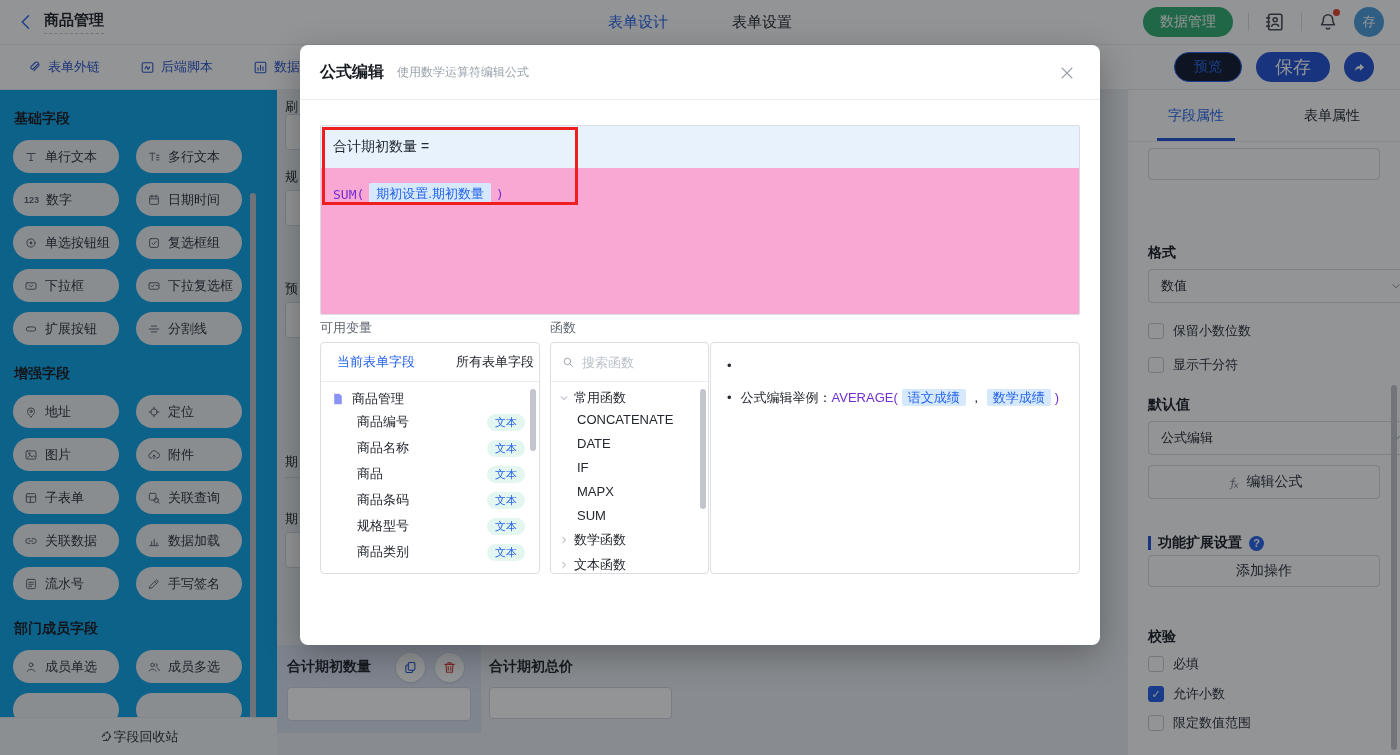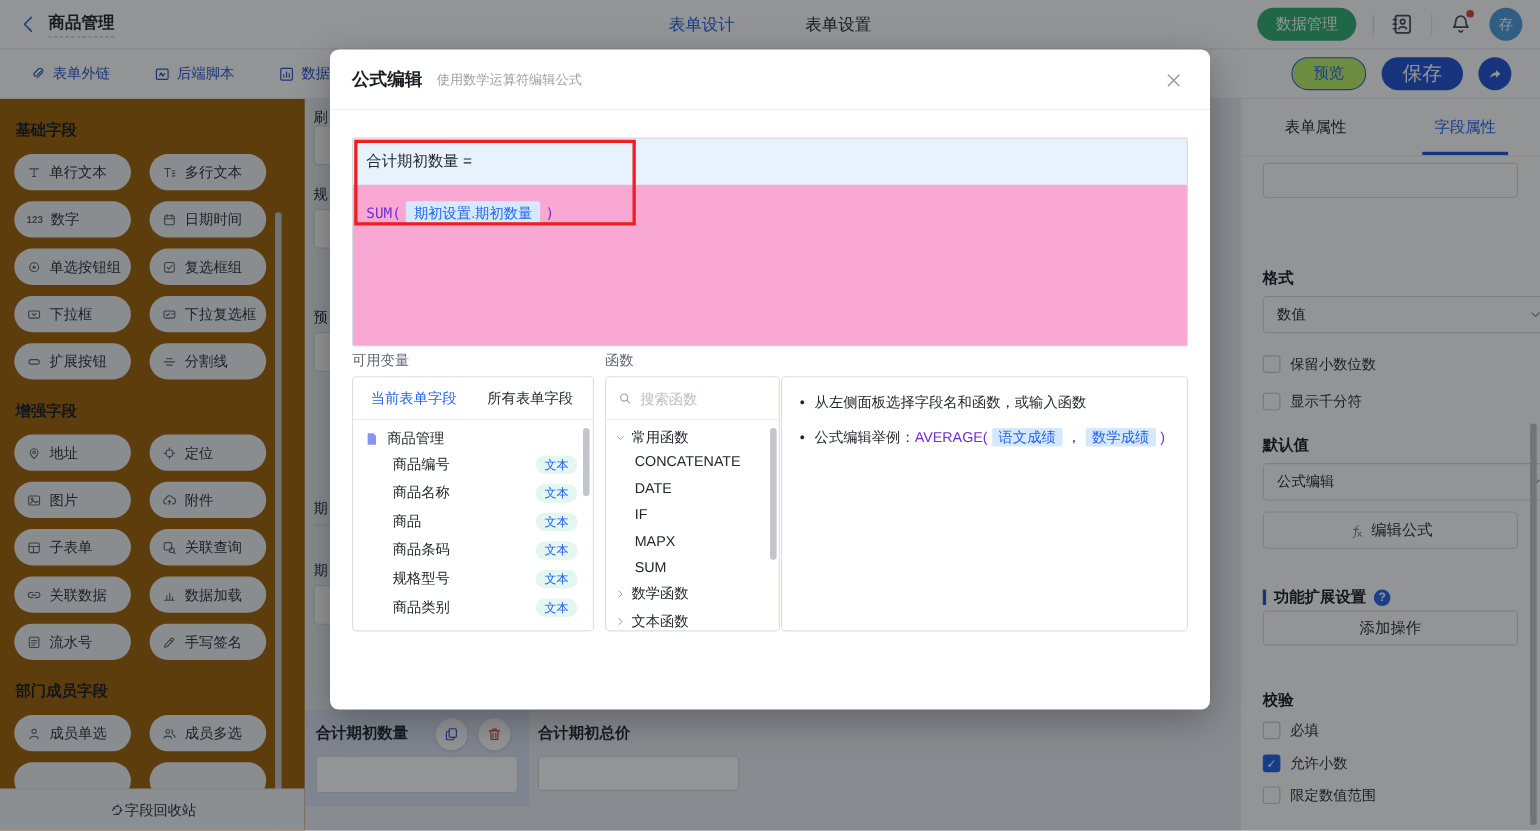--- a/index.html
+++ b/index.html
@@ -20,26 +20,26 @@
   .topicon { width:22px; height:22px; color:#454a52; position:relative; }
   .belldot { position:absolute; right:-1px; top:-2px; width:7px; height:7px; border-radius:50%; background:#e5402e; }
   .avatar { width:30px; height:30px; border-radius:50%; background:#4e9ddd; color:#fff; font-size:13px; display:flex; align-items:center; justify-content:center; }
 
   
   .toolbar { position:absolute; left:0; top:45px; width:1400px; height:45px; background:#fff; border-bottom:1px solid #eceef1; display:flex; align-items:center; z-index:9; }
   .toolitems { display:flex; gap:40px; padding-left:27px; }
   .toolitem { display:flex; align-items:center; gap:6px; color:#2a52c9; font-size:13px; cursor:pointer; }
   .toolitem .ic { width:15px; height:15px; }
   .toolright { position:absolute; right:26px; top:7px; display:flex; align-items:center; gap:14px; }
-  .btn-preview { height:30px; padding:0 19px; border:1px solid #2563eb; color:#2563eb; background:#bef264; border-radius:16px; font-size:14px; cursor:pointer; }
+  .btn-preview { height:30px; padding:0 19px; border:1px solid #2563eb; color:#2563eb; background:#0f172a; border-radius:16px; font-size:14px; cursor:pointer; }
   .btn-save { height:30px; padding:0 19px; border:none; color:#fff; background:#2151d3; border-radius:16px; font-size:18px; cursor:pointer; }
   .btn-share { width:30px; height:30px; border-radius:50%; background:#2151d3; color:#fff; display:flex; align-items:center; justify-content:center; cursor:pointer; }
 
   
-  .sidebar { position:absolute; left:0; top:90px; width:277px; bottom:0; background:#a16207; overflow:hidden; z-index:5; }
+  .sidebar { position:absolute; left:0; top:90px; width:277px; bottom:0; background:#0ea5e9; overflow:hidden; z-index:5; }
   .sec-title { font-size:14px; font-weight:bold; color:#171b22; margin:20px 0 12px 14px; }
   .pillgrid { display:grid; grid-template-columns:106px 106px; gap:10px 17px; margin:0 0 6px 13px; }
   .pill { height:33px; background:#f1f2f5; border-radius:17px; display:flex; align-items:center; padding-left:11px; gap:7px; font-size:13px; color:#2a2f38; cursor:pointer; white-space:nowrap; }
   .pill .ic { width:14px; height:14px; color:#5c636e; flex:none; }
   .pill .numic { font-size:9px; font-weight:bold; color:#5c636e; letter-spacing:0; }
   .sb-scroll { position:absolute; left:250px; top:103px; width:6px; height:562px; background:#c2c5cb; border-radius:3px; }
   .recyclebar { position:absolute; left:0; bottom:0; width:277px; height:38px; background:#f5f6f8; border-top:1px solid #e6e8ec; display:flex; align-items:center; justify-content:center; gap:0; font-size:13px; color:#2a2f38; cursor:pointer; z-index:6; }
   .recyclebar .ic { width:15px; height:15px; color:#454a52; }
 
   
@@ -89,21 +89,21 @@
   .editor { position:absolute; left:20px; top:80px; width:760px; height:190px; border:1px solid #d9dce2; border-radius:2px; background:#f9a8d4; }
   .estrip { height:42px; background:#e7f2fd; display:flex; align-items:center; padding-left:12px; font-size:14px; color:#23272e; }
   .ecode { margin:15px 12px; font-family:"DejaVu Sans Mono","Liberation Mono",monospace; font-size:13px; color:#722ed1; display:flex; align-items:center; }
   .chip { font-family:"Liberation Sans","DejaVu Sans",sans-serif; background:#d6e9fc; color:#2563eb; font-size:13px; padding:2px 7px; border-radius:2px; margin:0 5px; }
   .redbox { position:absolute; left:22px; top:82px; width:256px; height:78px; border:3px solid #f01f1f; z-index:5; pointer-events:none; }
   .plabel { position:absolute; font-size:13px; color:#5f6672; top:274px; }
   .panel { position:absolute; top:297px; height:232px; border:1px solid #dcdee2; border-radius:4px; background:#fff; overflow:hidden; }
   .vpanel { left:20px; width:220px; }
   .fpanel { left:250px; width:159px; }
   .hpanel { left:410px; width:370px; padding:13px 16px; }
-  .vtabs { height:39px; display:flex; align-items:center; gap:28px; padding-left:16px; border-bottom:1px solid #e9ebee; font-size:13px; }
+  .vtabs { height:39px; display:flex; align-items:center; gap:41px; padding-left:16px; border-bottom:1px solid #e9ebee; font-size:13px; }
   .vtab-active { color:#2563eb; cursor:pointer; }
   .vtab { color:#23272e; cursor:pointer; }
   .treeroot { display:flex; align-items:center; gap:7px; padding:9px 0 2px 10px; font-size:13px; color:#23272e; height:27px; cursor:pointer; }
   .docic { width:14px; height:14px; color:#8b92f5; stroke:none; fill:currentColor; }
   .vrow { display:flex; align-items:center; height:26px; padding:0 14px 0 36px; font-size:13px; color:#23272e; cursor:pointer; }
   .vrow .badge { margin-left:auto; background:#e4f6f0; color:#2563eb; font-size:11px; padding:1px 8px; border-radius:9px; }
   .v-scroll { position:absolute; right:3px; top:46px; width:6px; height:62px; background:#c2c5cb; border-radius:3px; }
   .srow { height:39px; display:flex; align-items:center; gap:7px; padding-left:10px; border-bottom:1px solid #e9ebee; }
   .srow .ic { width:14px; height:14px; color:#9aa2ac; }
   .srow input { border:none; outline:none; font-size:13px; width:100px; color:#23272e; font-family:inherit; }
@@ -499,22 +499,22 @@
     <div class="input"></div>
   </div>
   <div class="field2">
     <span class="flabel">合计期初总价</span>
     <div class="input"></div>
   </div>
 </div>
 
 <div class="rightbar">
   <div class="rtabs">
+    <div class="rtab active">字段属性</div>
     <div class="rtab">表单属性</div>
-    <div class="rtab active">字段属性</div>
   </div>
   <div class="rbody">
     <div class="rinput"></div>
     <span class="rlabel" style="top:102px">格式</span>
     <div class="rselect" style="top:127px">
       <span>数值</span>
       <svg class="ic">
           <use href="#i-chevdown"></use>
         </svg>
     </div>
@@ -659,21 +659,20 @@
           <use href="#i-chevright"></use>
         </svg>
       <span>文本函数</span>
     </div>
     <div class="f-scroll"></div>
   </div>
 
   <div class="panel hpanel">
     <div class="hline">
       <span class="bullet">•</span>
-      <span>从左侧面板选择字段名和函数，或输入函数</span>
     </div>
     <div class="hline">
       <span class="bullet">•</span>
       <span>
         <span>公式编辑举例：</span><span class="purple">AVERAGE(</span><span class="hchip">语文成绩</span><span>，</span><span class="hchip">数学成绩</span><span class="purple">)</span>
       </span>
     </div>
   </div>
 
 </div>

